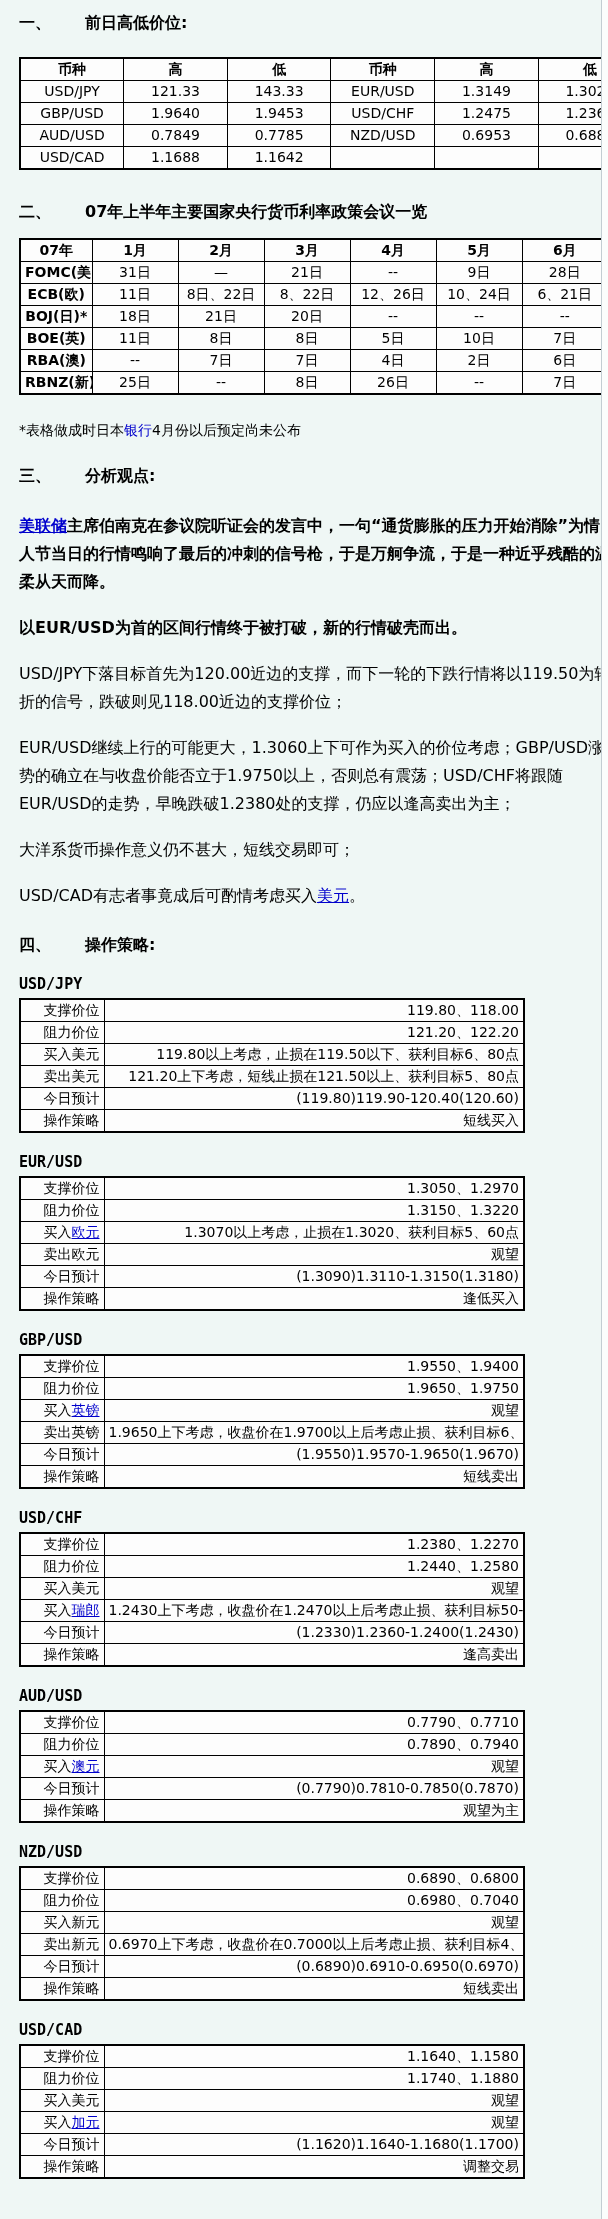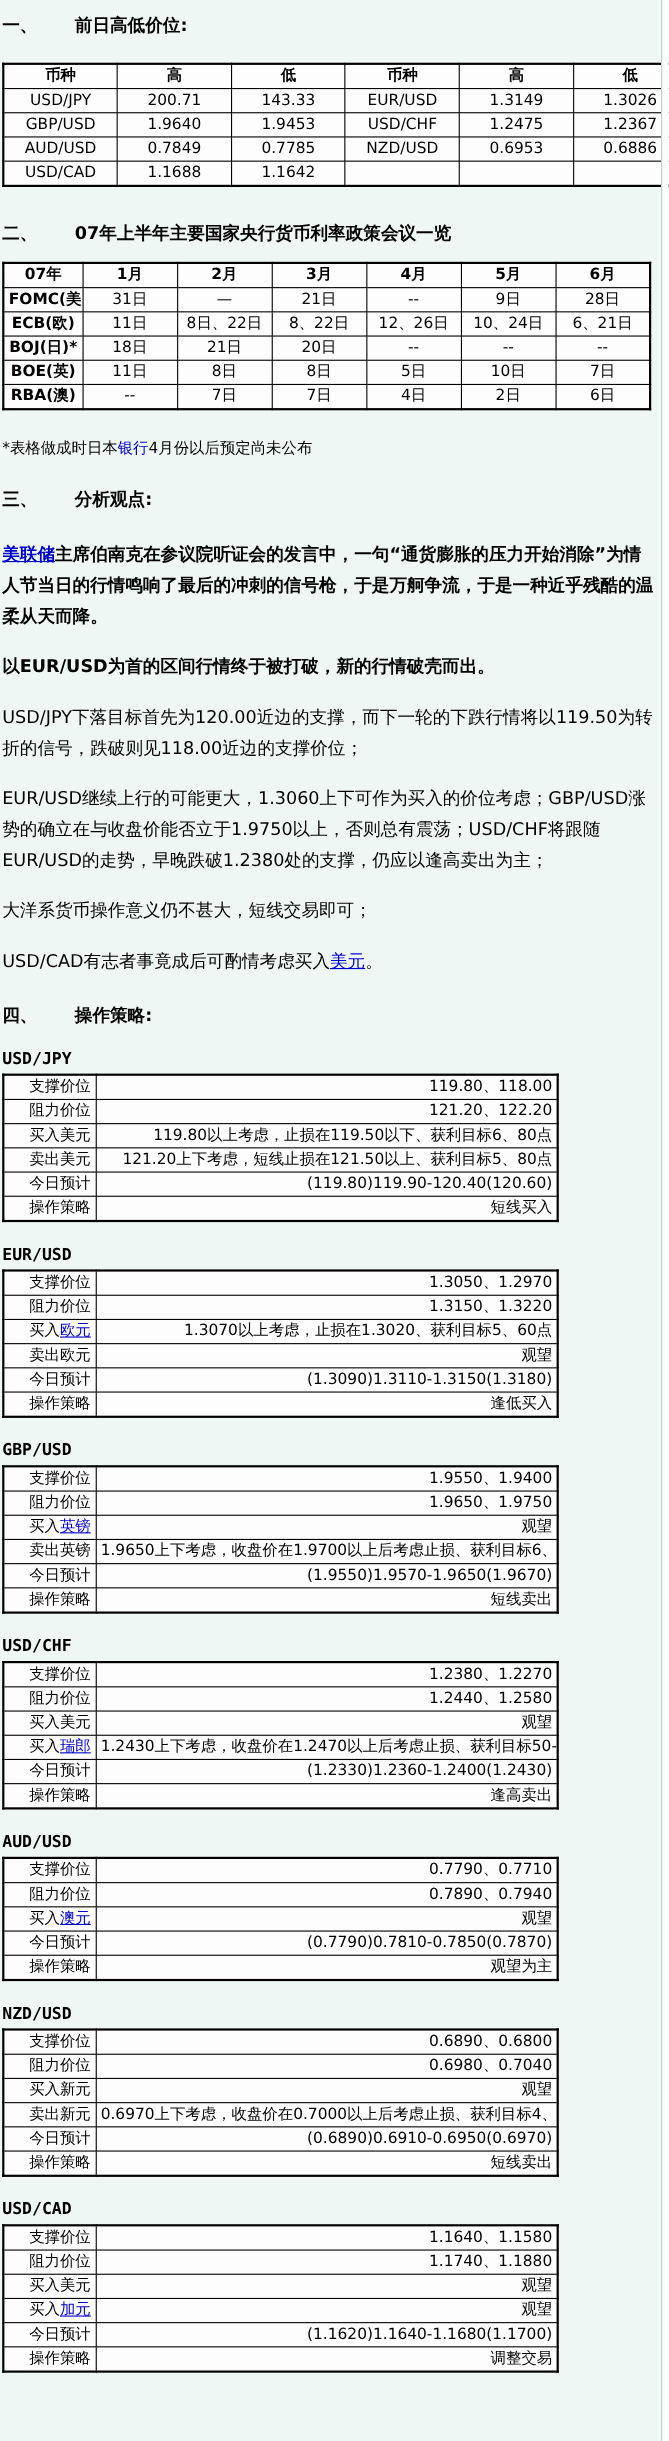--- a/index.html
+++ b/index.html
@@ -1,18 +1,18 @@
 <!DOCTYPE html>
 <html><head>
 <meta charset="utf-8">
 <style>
   html, body { margin:0; padding:0; }
   body { background:#eff7f5; font-family:"DejaVu Sans","Liberation Sans",sans-serif; color:#000; }
   .page { position:relative; width:608px; min-height:2219px; overflow:hidden; box-sizing:border-box;
-          padding:12px 0 10px 2px; background:#eff7f5; }
+          padding:12px 0 10px 19px; background:#eff7f5; }
   .edge-strip { position:absolute; top:0; right:0; bottom:0; width:6px; background:#fbfdfc;
                 border-left:1px solid #c3cdd2; }
 
   .sec { font-size:16px; font-weight:bold; line-height:21px; white-space:nowrap; }
   .sec .num { display:inline-block; width:66px; }
   .sec2 { margin-top:31px; }
   .sec3 { margin-top:26px; }
   .sec4 { margin-top:24px; }
 
   table.t { border-collapse:collapse; background:#fdfdfd; border:2px solid #000; table-layout:fixed; }
@@ -57,21 +57,21 @@
           <th>高</th>
           <th>低</th>
           <th>币种</th>
           <th>高</th>
           <th>低</th>
         </tr>
       </thead>
     <tbody>
         <tr>
           <td>USD/JPY</td>
-          <td>200.71</td>
+          <td>121.33</td>
           <td>143.33</td>
           <td>EUR/USD</td>
           <td>1.3149</td>
           <td>1.3026</td>
         </tr>
         <tr>
           <td>GBP/USD</td>
           <td>1.9640</td>
           <td>1.9453</td>
           <td>USD/CHF</td>
@@ -161,20 +161,29 @@
         </tr>
         <tr>
           <td>RBA(澳)</td>
           <td>--</td>
           <td>7日</td>
           <td>7日</td>
           <td>4日</td>
           <td>2日</td>
           <td>6日</td>
         </tr>
+        <tr>
+          <td>RBNZ(新)</td>
+          <td>25日</td>
+          <td>--</td>
+          <td>8日</td>
+          <td>26日</td>
+          <td>--</td>
+          <td>7日</td>
+        </tr>
       </tbody>
   </table>
 
   <p class="footnote"><span>*表格做成时日本</span><a href="#" class="link plain">银行</a><span>4月份以后预定尚未公布</span></p>
 
   <div class="sec sec3">
     <span class="num">三、</span><span>分析观点:</span>
   </div>
 
   <p class="para bold first"><a href="#" class="link">美联储</a><span>主席伯南克在参议院听证会的发言中，一句“通货膨胀的压力开始消除”为情人节当日的行情鸣响了最后的冲刺的信号枪，于是万舸争流，于是一种近乎残酷的温柔从天而降。</span></p>

